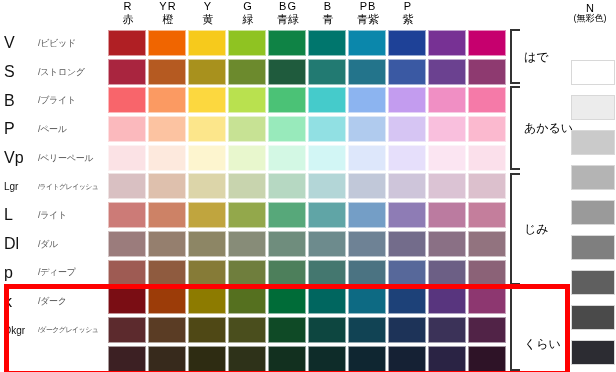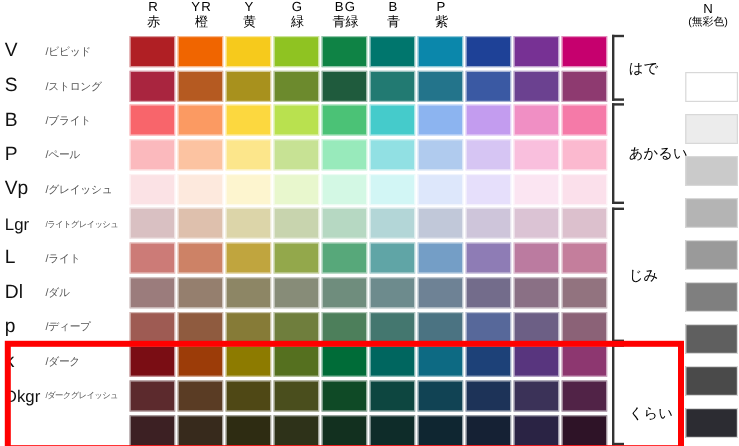--- a/index.html
+++ b/index.html
@@ -55,21 +55,21 @@
     align-items: center;
   }
   .row-label .abbr {
     width: 38px;
     text-align: left;
     padding-left: 4px;
     font-size: 16px;
     color: #111;
     font-family: "Liberation Sans", "DejaVu Sans", sans-serif;
   }
-  .row-label.small-abbr .abbr { font-size: 14px; }
+  .row-label.small-abbr .abbr { font-size: 10px; }
   .row-label .jp {
     font-size: 9px;
     color: #555;
     white-space: nowrap;
     letter-spacing: -0.3px;
   }
   .row-label.tiny .jp { font-size: 7px; letter-spacing: -0.6px; }
 
   
   #grid {
@@ -168,20 +168,24 @@
       </div>
       <div class="col-head">
         <span class="abbr">BG</span>
         <span class="jp">青緑</span>
       </div>
       <div class="col-head">
         <span class="abbr">B</span>
         <span class="jp">青</span>
       </div>
       <div class="col-head">
+        <span class="abbr">PB</span>
+        <span class="jp">青紫</span>
+      </div>
+      <div class="col-head">
         <span class="abbr">P</span>
         <span class="jp">紫</span>
       </div>
     </div>
 
   <div id="row-labels">
       <div class="row-label">
         <span class="abbr">V</span>
         <span class="jp">/ビビッド</span>
       </div>
@@ -192,21 +196,21 @@
       <div class="row-label">
         <span class="abbr">B</span>
         <span class="jp">/ブライト</span>
       </div>
       <div class="row-label">
         <span class="abbr">P</span>
         <span class="jp">/ペール</span>
       </div>
       <div class="row-label">
         <span class="abbr">Vp</span>
-        <span class="jp">/グレイッシュ</span>
+        <span class="jp">/ベリーペール</span>
       </div>
       <div class="row-label small-abbr tiny">
         <span class="abbr">Lgr</span>
         <span class="jp">/ライトグレイッシュ</span>
       </div>
       <div class="row-label">
         <span class="abbr">L</span>
         <span class="jp">/ライト</span>
       </div>
       <div class="row-label">

